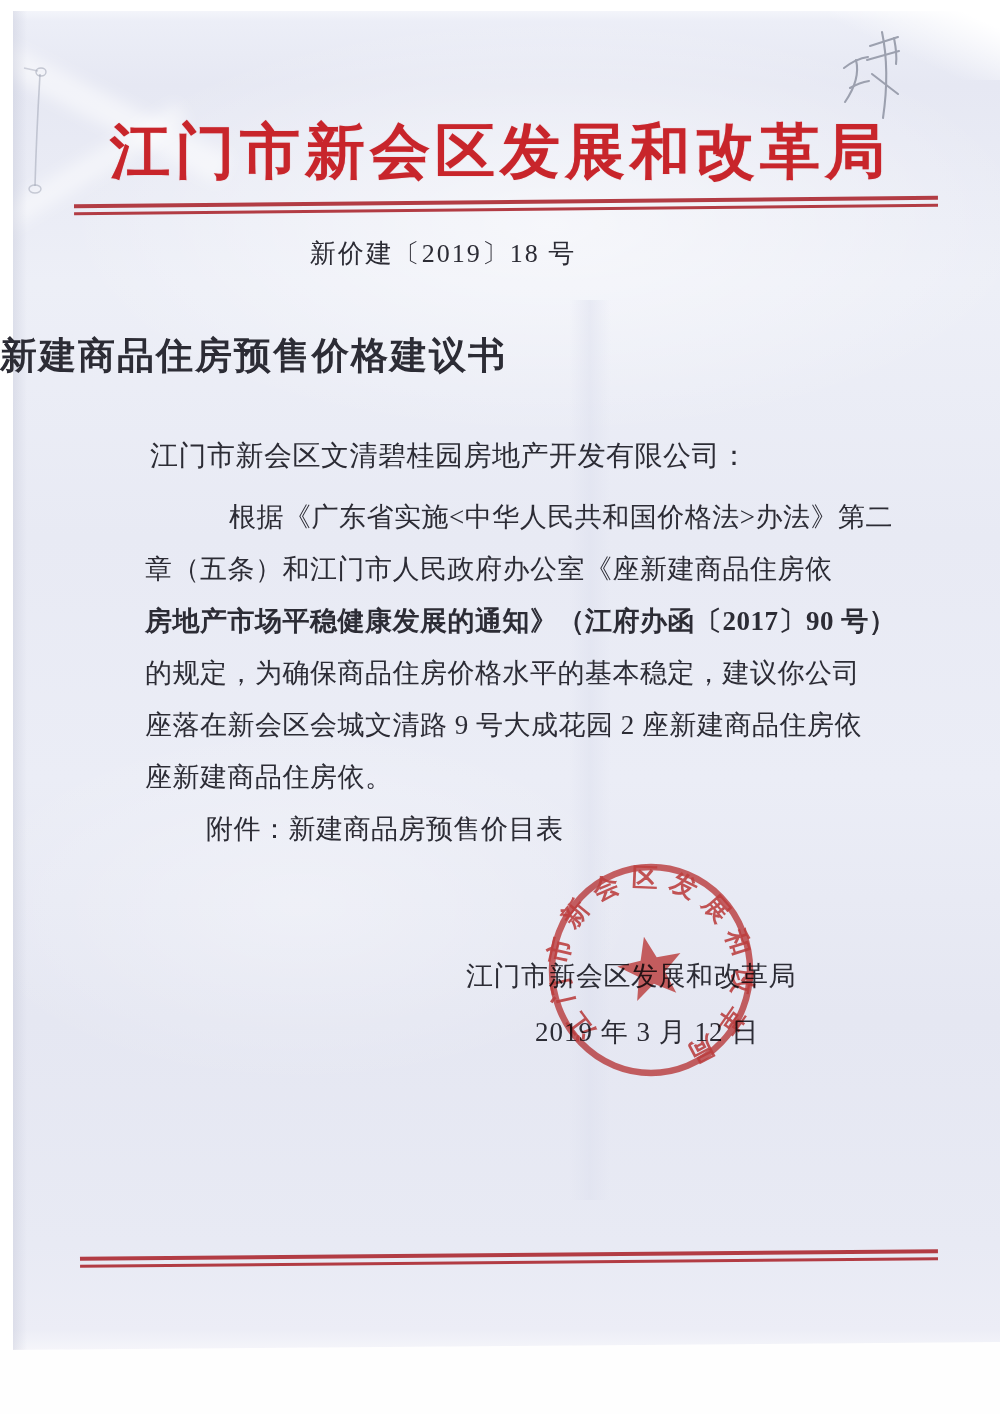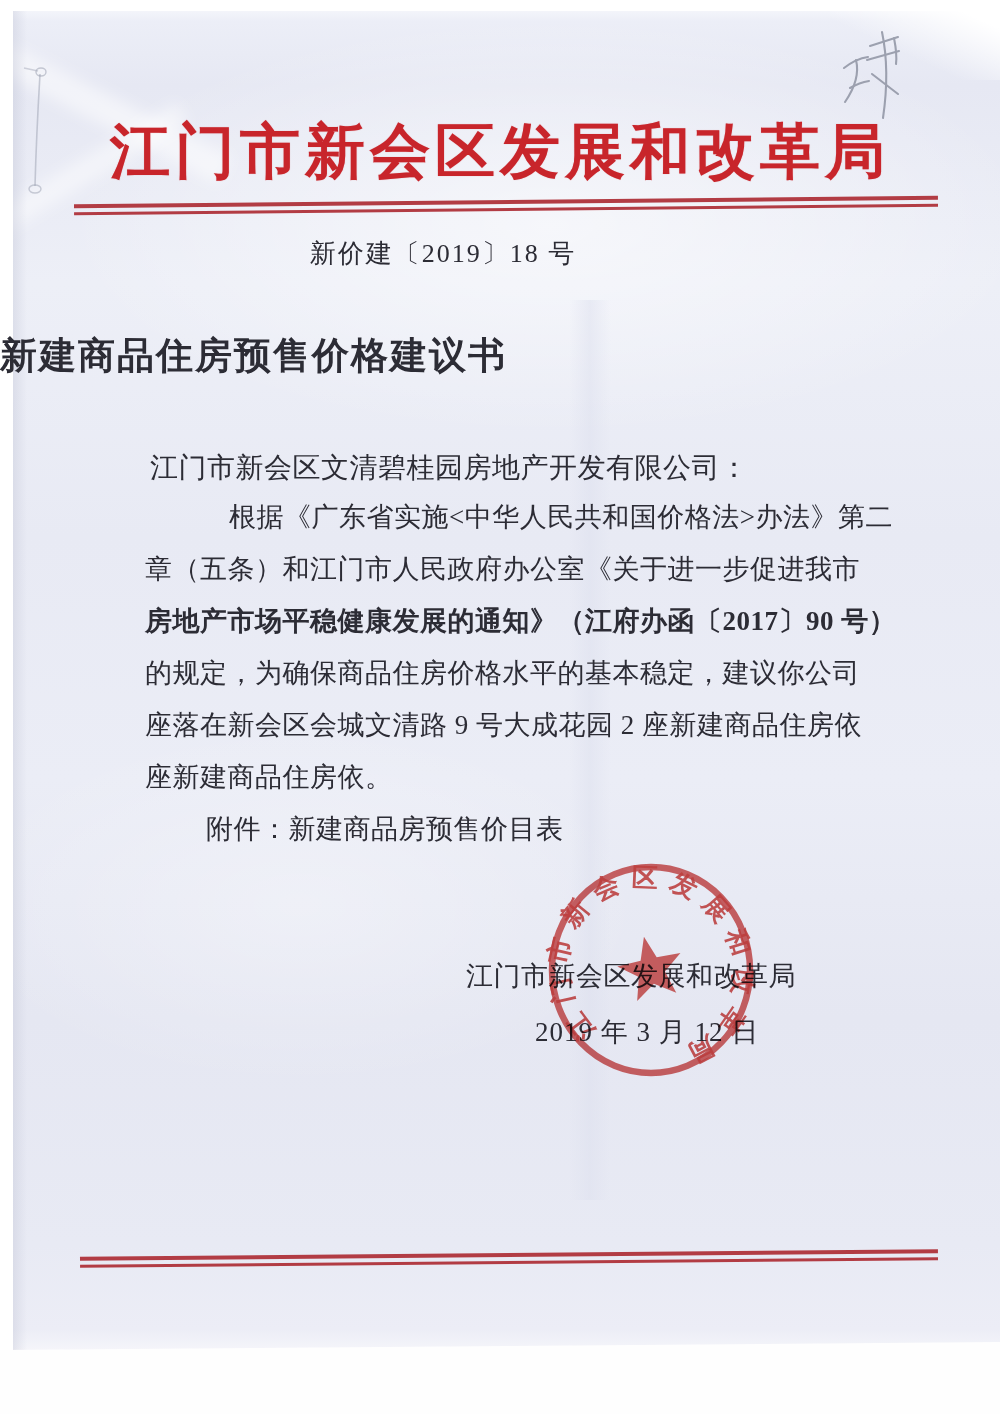--- a/index.html
+++ b/index.html
@@ -39,21 +39,21 @@
     background:rgba(255,255,255,.45);filter:blur(7px);transform:rotate(-31deg);}
   .crease3{position:absolute;left:330px;top:300px;width:520px;height:900px;
     background:linear-gradient(90deg,rgba(255,255,255,0) 46%,rgba(221,224,238,.5) 50%,rgba(255,255,255,0) 54%);}
   
   .t{position:absolute;white-space:nowrap;color:var(--ink);}
   .agency-header{left:0;top:112px;width:1000px;text-align:center;
     font-size:60px;font-weight:700;letter-spacing:5px;color:var(--red);
     text-shadow:0 0 1px rgba(200,37,43,.4);}
   .doc-number{left:0;top:236px;width:886px;text-align:center;font-size:26px;letter-spacing:2px;}
   .doc-title{left:0;top:331px;width:1000px;font-size:37px;font-weight:700;letter-spacing:2px;}
-  .addressee{left:150px;top:449px;font-size:28px;letter-spacing:.5px;}
+  .addressee{left:150px;top:437px;font-size:28px;letter-spacing:.5px;}
   .body-line{font-size:27px;letter-spacing:.5px;}
   .bl-1{left:206px;top:499px;margin-left:23px;}
   .bl-2{left:145px;top:551px;}
   .bl-3{left:145px;top:603px;font-weight:bold;}
   .bl-4{left:145px;top:655px;}
   .bl-5{left:145px;top:707px;}
   .bl-6{left:145px;top:759px;}
   .bl-7{left:206px;top:811px;text-align:right;}
   .sig-agency{left:466px;top:958px;font-size:27px;letter-spacing:.5px;}
   .sig-date{left:535px;top:1014px;font-size:27px;letter-spacing:1px;}
@@ -110,21 +110,21 @@
     <div class="bar"></div>
   </div>
 
   <div class="t doc-number">新价建〔2019〕18 号</div>
 
   <div class="t doc-title">新建商品住房预售价格建议书</div>
 
   <div class="t addressee">江门市新会区文清碧桂园房地产开发有限公司：</div>
 
   <div class="t body-line bl-1">根据《广东省实施&lt;中华人民共和国价格法&gt;办法》第二</div>
-  <div class="t body-line bl-2">章（五条）和江门市人民政府办公室《关于进一步促进我市</div>
+  <div class="t body-line bl-2">章（五条）和江门市人民政府办公室《座新建商品住房依</div>
   <div class="t body-line bl-3">房地产市场平稳健康发展的通知》（江府办函〔2017〕90 号）</div>
   <div class="t body-line bl-4">的规定，为确保商品住房价格水平的基本稳定，建议你公司</div>
   <div class="t body-line bl-5">座落在新会区会城文清路 9 号大成花园 2 座新建商品住房依</div>
   <div class="t body-line bl-6">座新建商品住房依。</div>
   <div class="t body-line bl-7">附件：新建商品房预售价目表</div>
 
   <div class="t sig-agency">江门市新会区发展和改革局</div>
   <div class="t sig-date">2019 年 3 月 12 日</div>
 
   <svg class="seal" width="216" height="222" viewBox="0 0 216 222">

